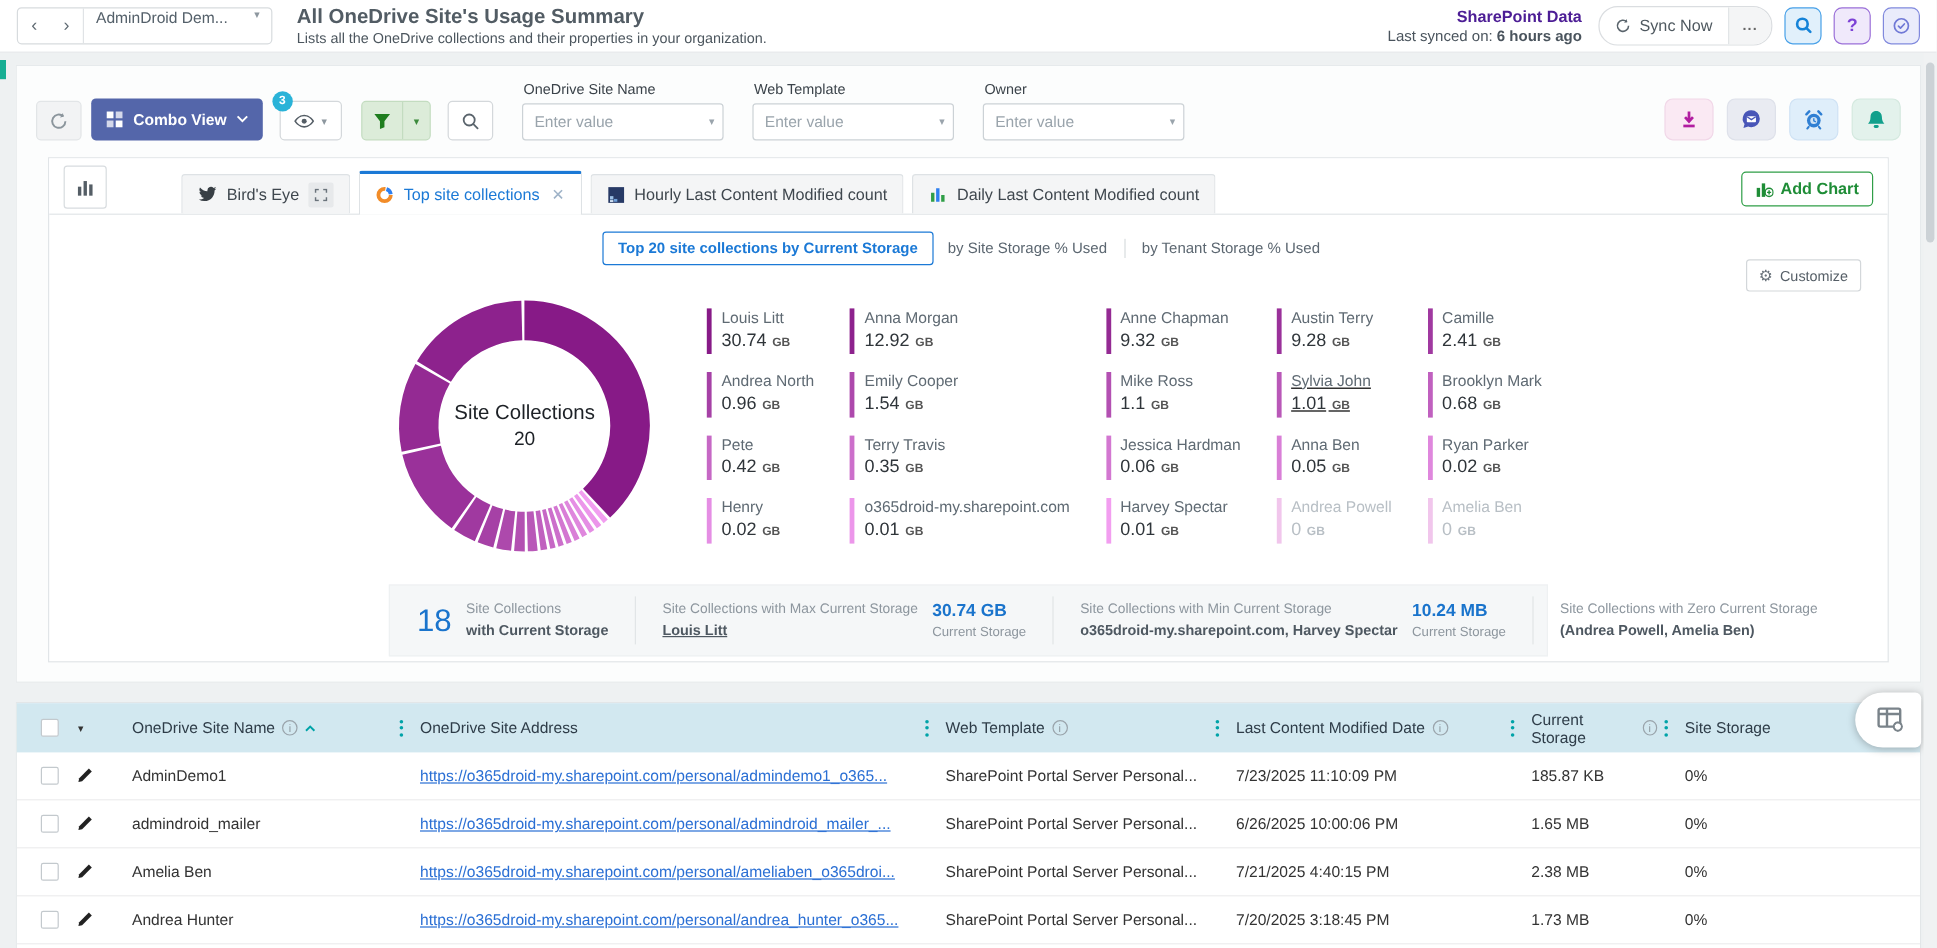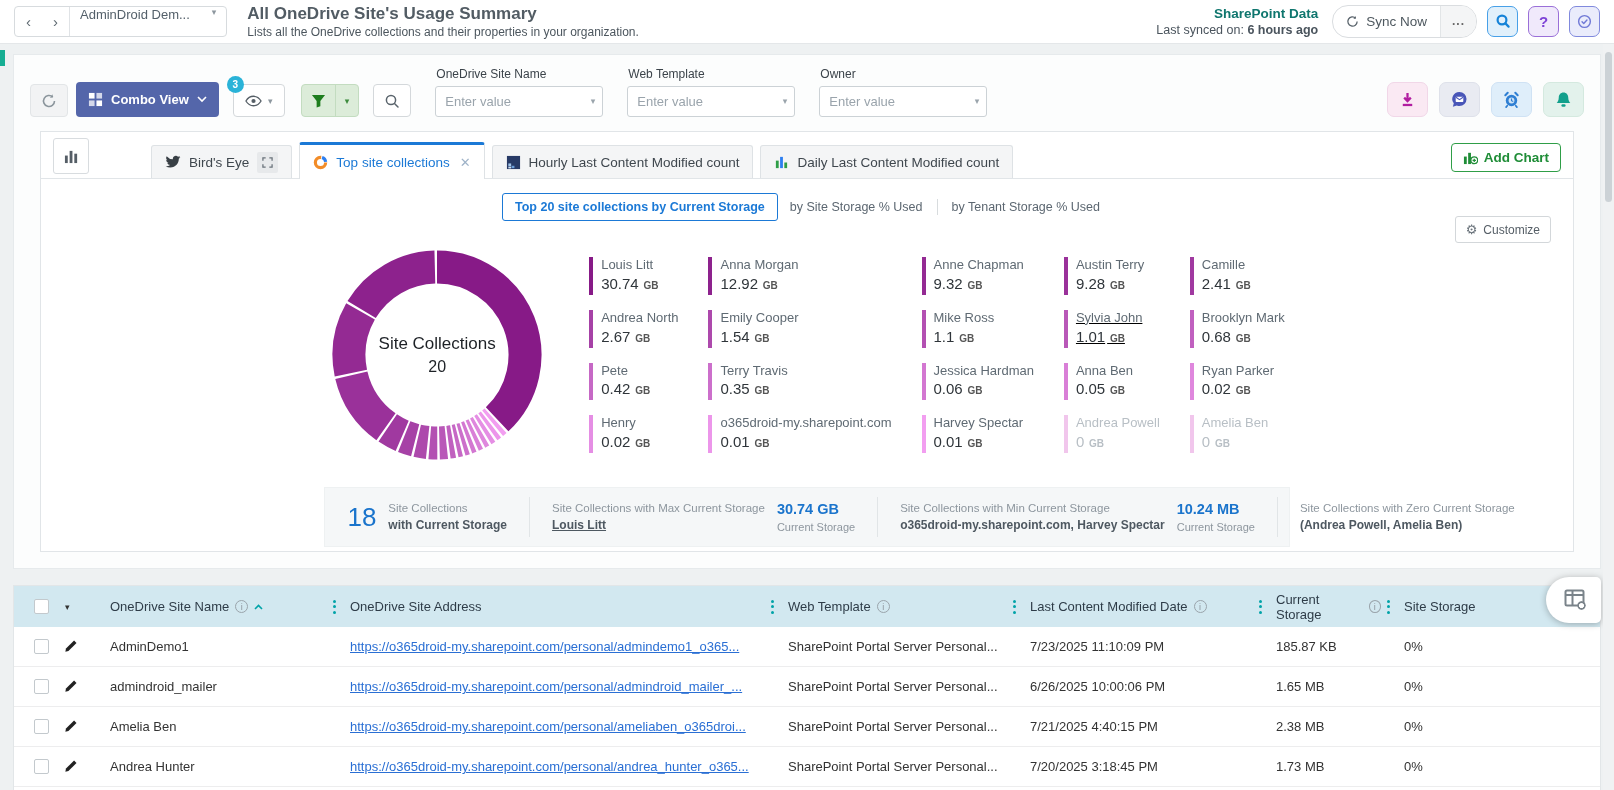--- a/index.html
+++ b/index.html
@@ -10,21 +10,21 @@
   .navgroup{display:flex;align-items:center;height:31px;border:1px solid #d7dbde;border-radius:4px;background:#fff}
   .navbtn{width:27px;height:100%;display:flex;align-items:center;justify-content:center;color:#5f6a72;font-size:15px;cursor:pointer}
   .navdiv{width:1px;height:100%;background:#e0e3e6}
   .orgsel{display:flex;gap:22px;padding:0 10px;height:100%;font-size:13px;color:#54606a;cursor:pointer}
   .caret{color:#8d979f;font-size:9px}
   .titleblock{margin-left:20px}
   .titleblock h1{font-size:17px;font-weight:700;color:#525c64}
   .titleblock p{font-size:12px;color:#4c565e;margin-top:1px}
   .tb-right{margin-left:auto;display:flex;align-items:center;gap:10px}
   .syncinfo{text-align:right;line-height:1.3;margin-right:4px}
-  .syncinfo .l1{font-size:13.5px;font-weight:700;color:#0f766e}
+  .syncinfo .l1{font-size:13.5px;font-weight:700;color:#4c1d95}
   .syncinfo .l2{font-size:12.5px;color:#4a545d}
   .syncinfo .l2 b{font-weight:700}
   .syncgroup{display:flex;align-items:flex-start;height:33px;border:1px solid #dadde0;border-radius:16px;overflow:hidden;background:#fff}
   .syncbtn{display:flex;align-items:center;gap:7px;padding:0 13px;font-size:13.5px;color:#4e585f;height:100%;cursor:pointer}
   .syncmore{width:36px;height:100%;display:flex;align-items:center;justify-content:center;border-left:1px solid #e2e5e7;background:#f4f5f6;color:#666;font-weight:700;letter-spacing:1px;font-size:12px;cursor:pointer}
   .tbicon{width:31px;height:31px;border-radius:7px;display:flex;align-items:center;justify-content:center;cursor:pointer}
   .tbicon.search{background:#e1f0fb;border:1.5px solid #47a0e8}
   .tbicon.help{background:#f0e9fb;border:1.5px solid #9a6fd8;color:#7d42d6;font-weight:700;font-size:15px}
   .tbicon.audit{background:#eaecfb;border:1.5px solid #8089dd}
   
@@ -383,21 +383,21 @@
     <div><span class="vl">9.28</span><span class="un"> GB</span></div>
   </div>
 
   <div class="lg" style="border-left-color: rgb(160, 57, 160);">
     <div class="nm">Camille</div>
     <div><span class="vl">2.41</span><span class="un"> GB</span></div>
   </div>
 
   <div class="lg" style="border-left-color: rgb(166, 65, 166);">
     <div class="nm">Andrea North</div>
-    <div><span class="vl">2.67</span><span class="un"> GB</span></div>
+    <div><span class="vl">0.96</span><span class="un"> GB</span></div>
   </div>
 
   <div class="lg" style="border-left-color: rgb(173, 73, 172);">
     <div class="nm">Emily Cooper</div>
     <div><span class="vl">1.54</span><span class="un"> GB</span></div>
   </div>
 
   <div class="lg" style="border-left-color: rgb(179, 80, 178);">
     <div class="nm">Mike Ross</div>
     <div><span class="vl">1.1</span><span class="un"> GB</span></div>

